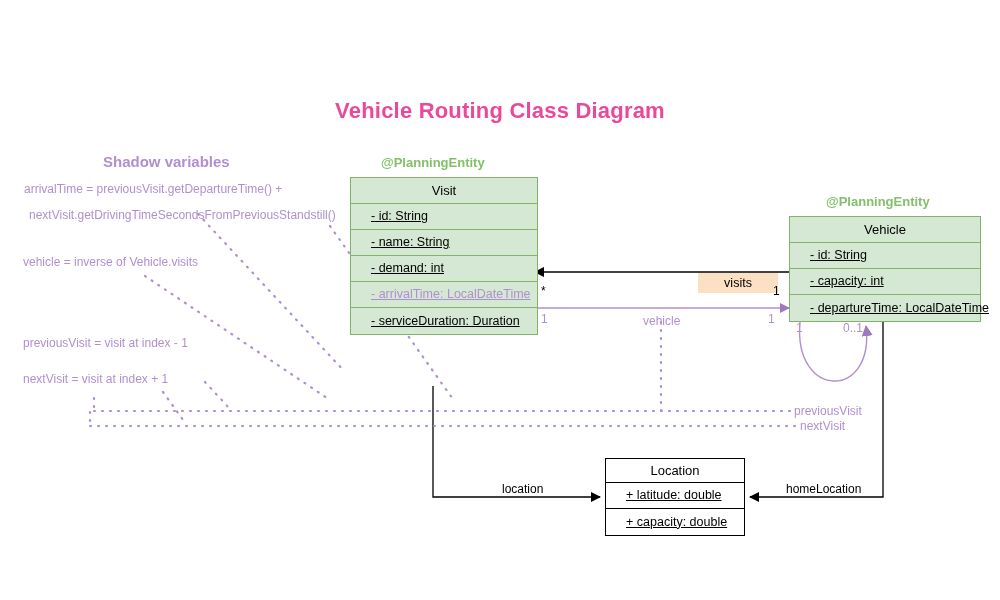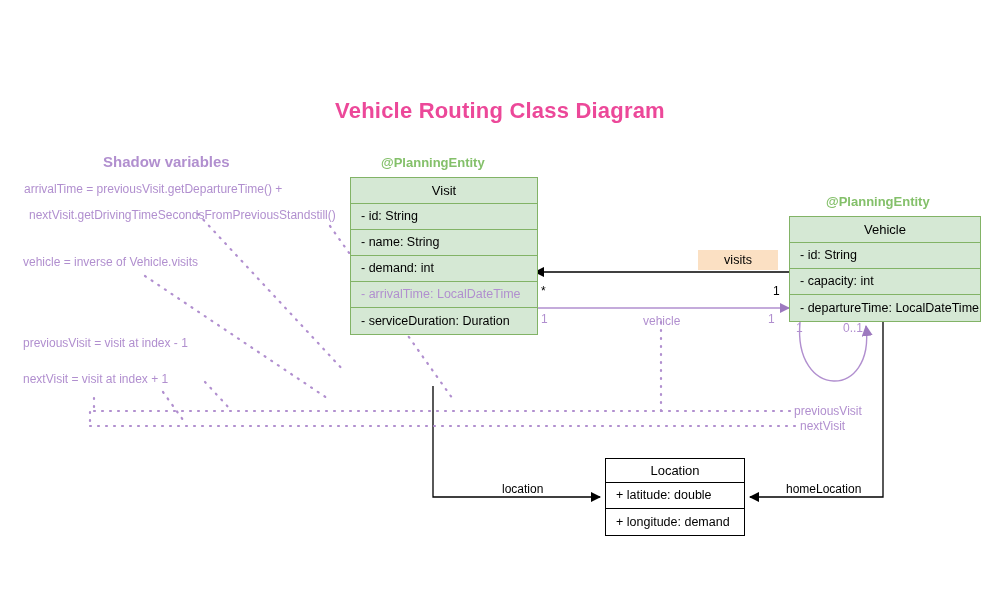--- a/index.html
+++ b/index.html
@@ -82,21 +82,22 @@
   .uml-class.green .uml-row { border-bottom: 1px solid #82b366; }
   .uml-class.plain .uml-row { border-bottom: 1px solid #000000; }
   .uml-class .uml-row:last-child { border-bottom: none; }
 
   .uml-row.header {
     justify-content: center;
     font-size: 13px;
   }
   .uml-row.attr {
     justify-content: flex-start;
-    padding-left: 10px;
+    padding-left: 20px;
+    text-decoration: underline;
   }
   .uml-row.shadow-attr { color: #b18fcf; }
 
   
   .edge-label {
     position: absolute;
     font-size: 12px;
     white-space: nowrap;
     line-height: 1;
   }
@@ -117,20 +118,21 @@
     position: absolute;
     box-sizing: border-box;
     background: #fbe0c3;
     color: #000000;
     font-size: 12.5px;
     display: flex;
     align-items: center;
     justify-content: center;
     border-radius: 0;
     white-space: nowrap;
+    margin-top: 23px;
   }
 
   
   .shadow-note {
     position: absolute;
     font-size: 12px;
     color: #b18fcf;
     white-space: nowrap;
     line-height: 1;
   }
@@ -218,21 +220,21 @@
   <div class="uml-class green" style="left:789px; top:216px; width:192px;">
     <div class="uml-row header" style="height:26px;">Vehicle</div>
     <div class="uml-row attr" style="height:26px;">- id: String</div>
     <div class="uml-row attr" style="height:26px;">- capacity: int</div>
     <div class="uml-row attr" style="height:26px;">- departureTime: LocalDateTime</div>
   </div>
 
   <div class="uml-class plain" style="left:605px; top:458px; width:140px;">
     <div class="uml-row header" style="height:24px;">Location</div>
     <div class="uml-row attr" style="height:26px;">+ latitude: double</div>
-    <div class="uml-row attr" style="height:26px;">+ longitude: demand</div>
+    <div class="uml-row attr" style="height:26px;">+ capacity: double</div>
   </div>
 
 
   <div class="assoc-badge" style="left:698px; top:250px; width:80px; height:20px;">visits</div>
 
   <div class="mult black" style="left:541px; top:285px;">*</div>
   <div class="mult black" style="left:773px; top:285px;">1</div>
 
   <div class="mult purple" style="left:541px; top:313px;">1</div>
   <div class="mult purple" style="left:768px; top:313px;">1</div>

